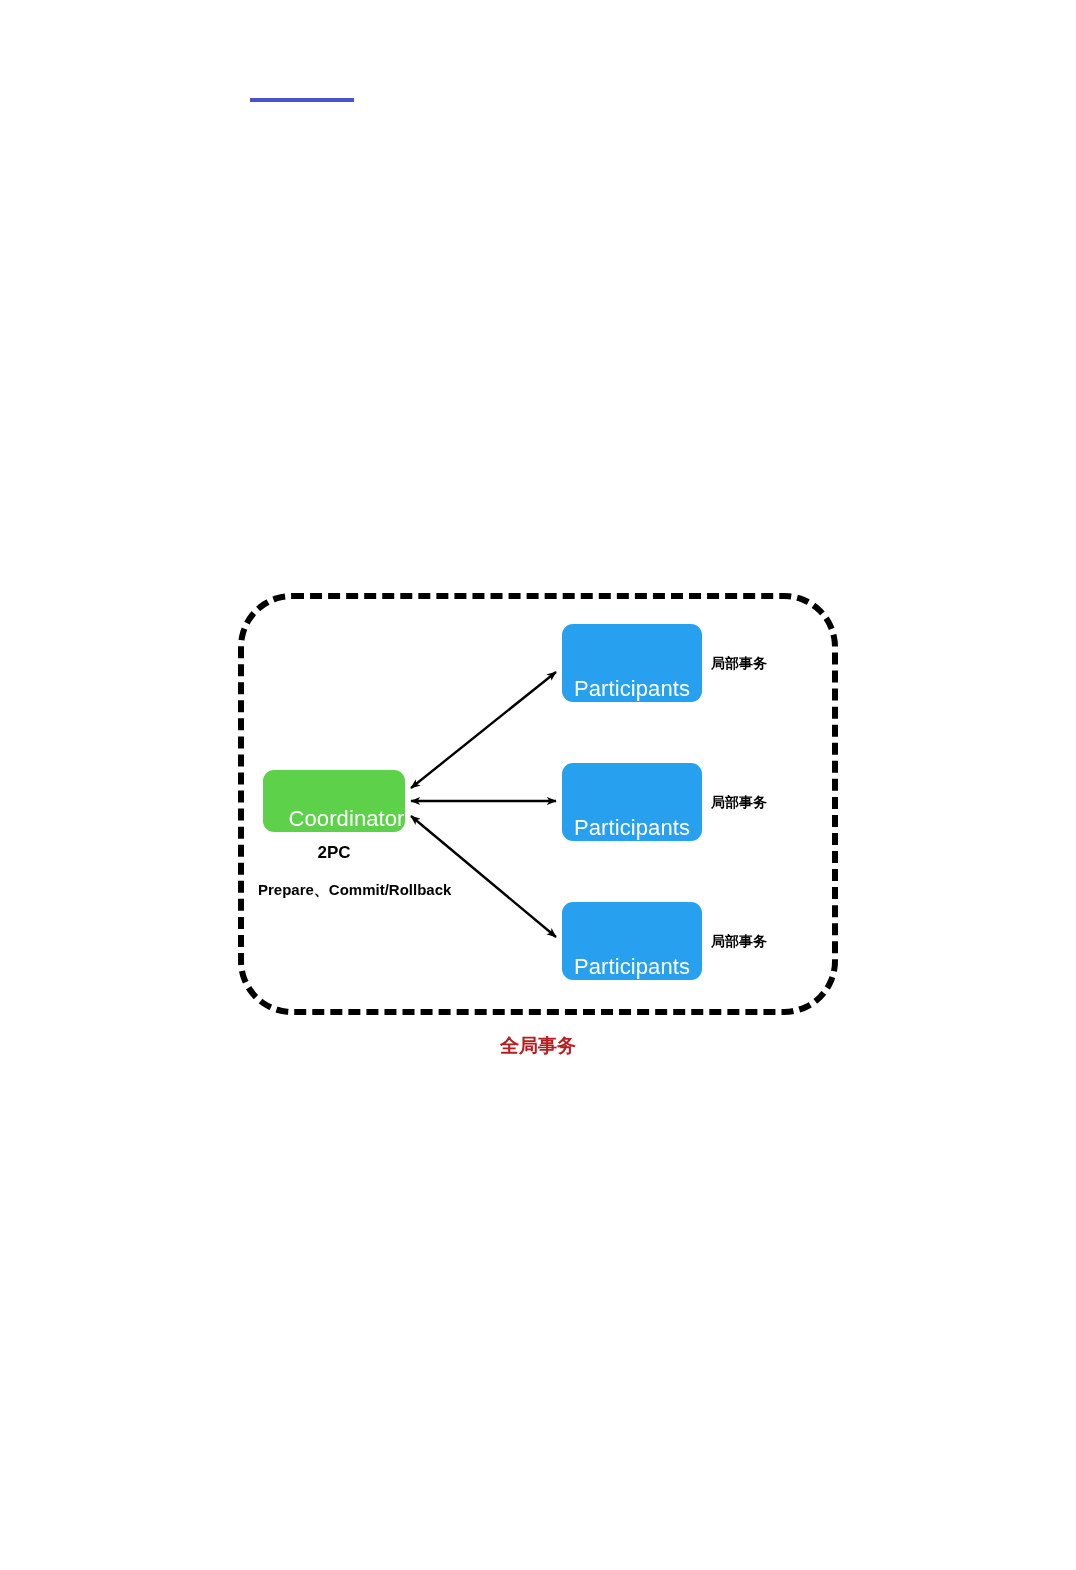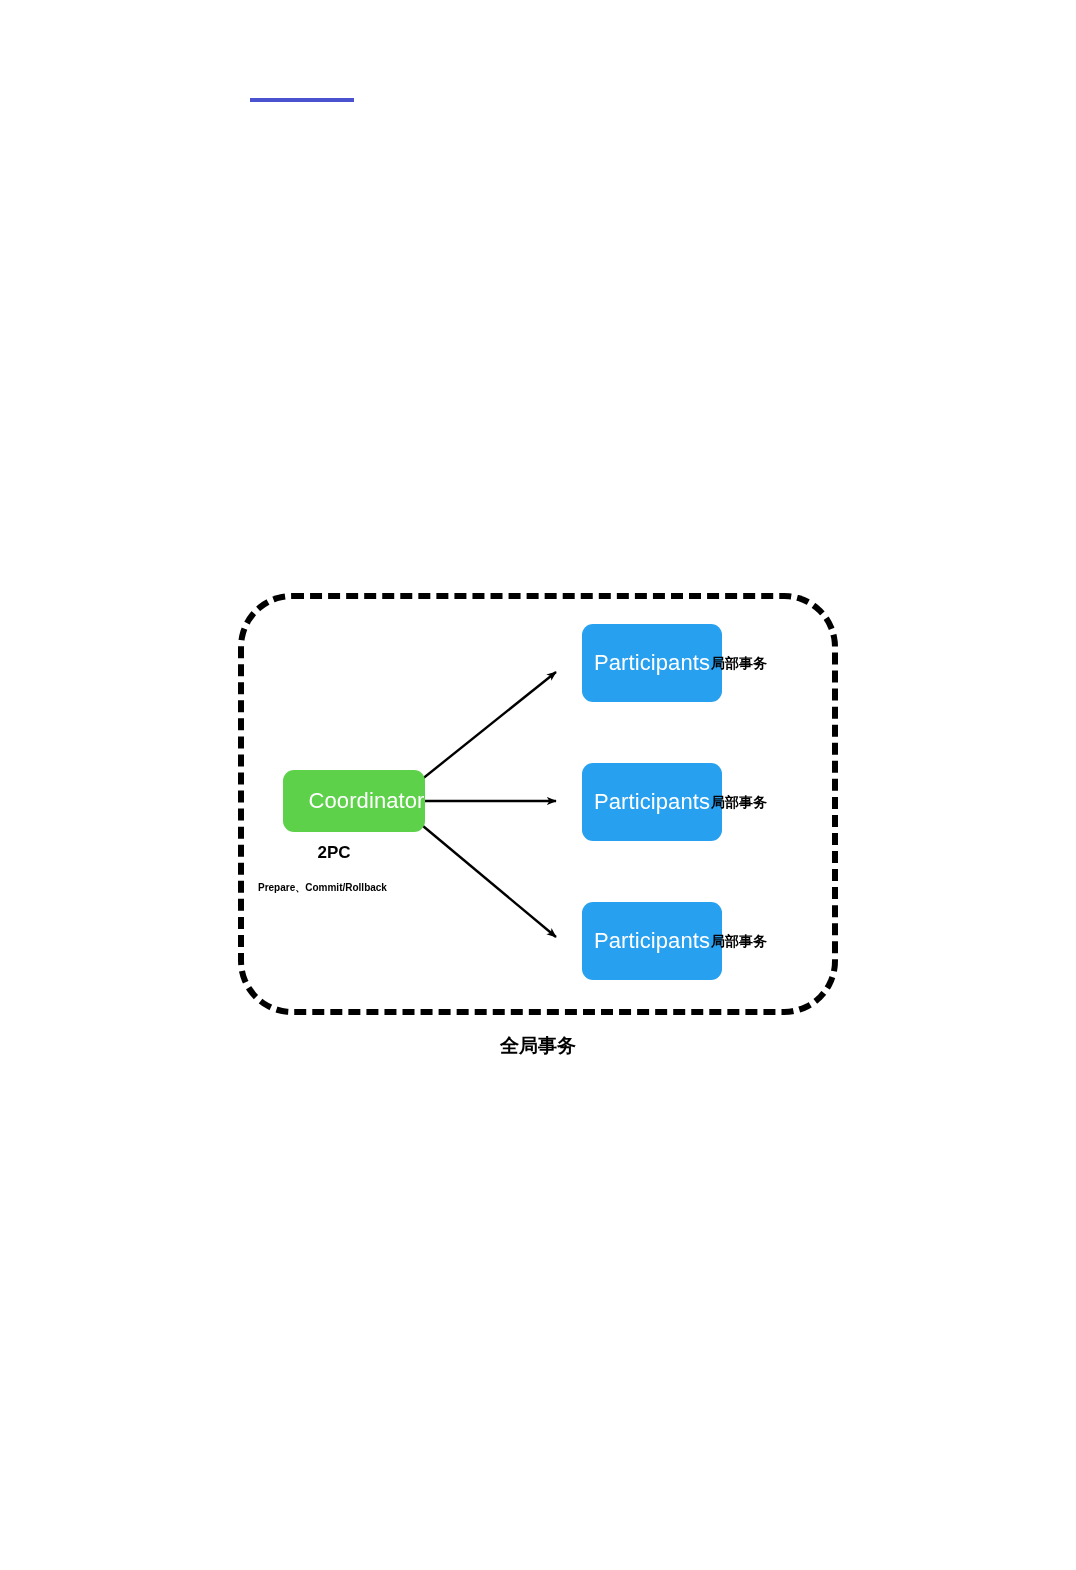--- a/index.html
+++ b/index.html
@@ -67,28 +67,27 @@
     width: 620px;
     height: 490px;
     pointer-events: none;
   }
 
   
   .node {
     position: absolute;
     box-sizing: border-box;
     display: flex;
-    align-items: center;
+    align-items: flex-end;
     justify-content: center;
     color: #ffffff;
     font-size: 22px;
     letter-spacing: 0.1px;
     border-radius: 11px;
     white-space: nowrap;
-    margin-left: 20px;
   }
   .node.coordinator {
     left: 33px;
     top: 185px;
     width: 142px;
     height: 62px;
     background: #5ed14a;
     padding-left: 25px;
   }
   .node.participant {
@@ -124,36 +123,36 @@
     text-align: center;
     font-size: 17px;
     font-weight: 700;
     color: #000000;
     white-space: nowrap;
   }
   #phase-label {
     position: absolute;
     left: 28px;
     top: 296px;
-    font-size: 10px;
+    font-size: 15px;
     font-weight: 700;
     color: #000000;
     white-space: nowrap;
   }
 
   
   #global-caption {
     position: absolute;
     left: 8px;
     top: 448px;
     width: 600px;
     text-align: center;
     font-size: 19px;
     font-weight: 700;
-    color: #000000;
+    color: #b91c1c;
     white-space: nowrap;
   }
 </style>
 </head>
 <body>
 
 <div id="page">
 
   <a id="top-link" href="#"></a>
 

